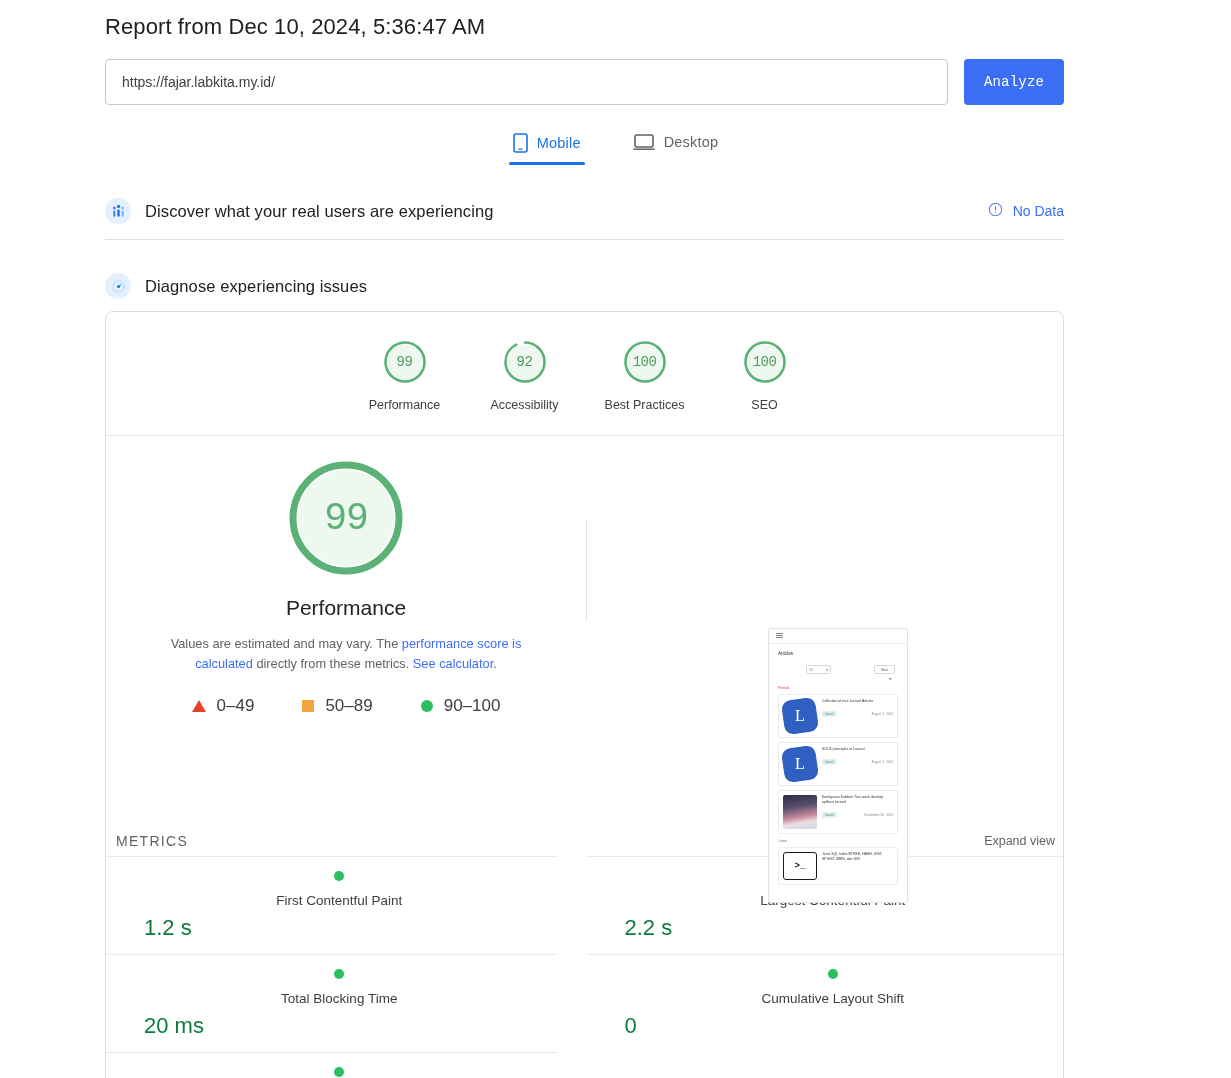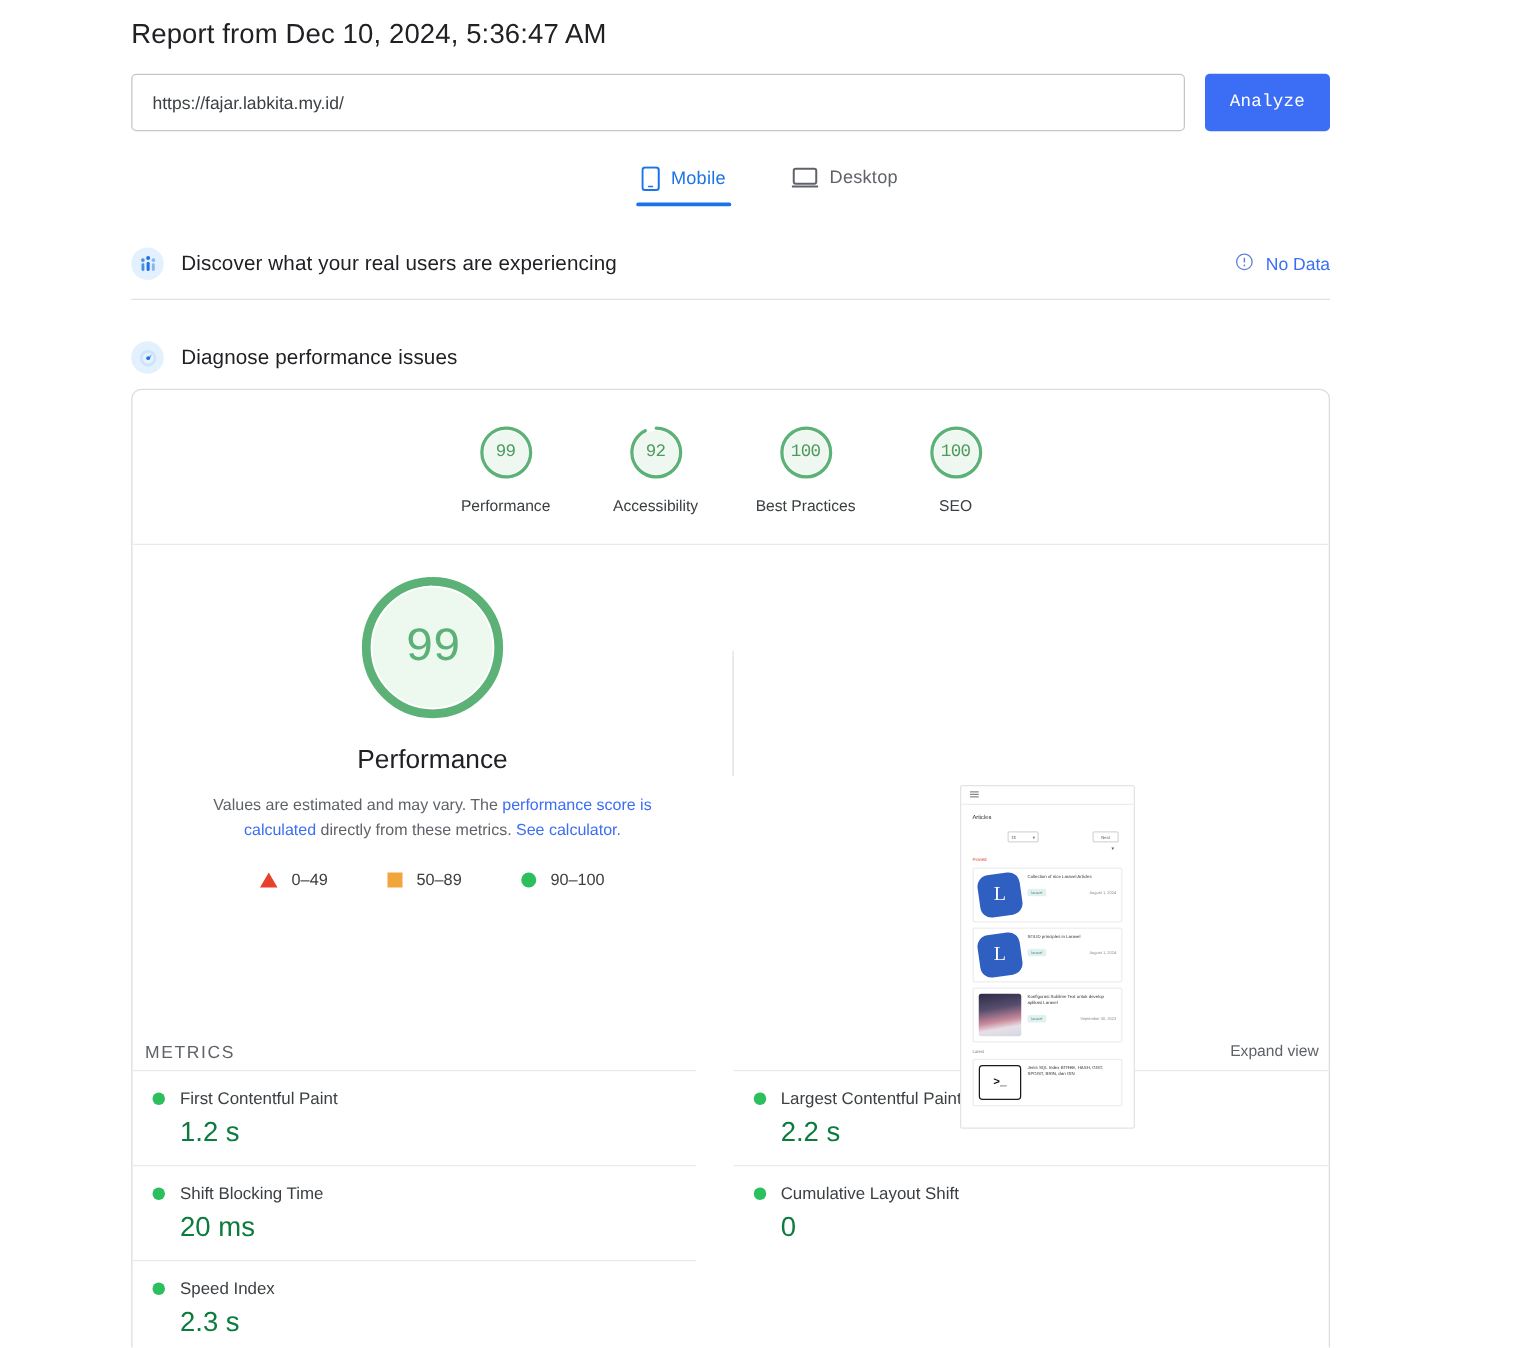--- a/index.html
+++ b/index.html
@@ -107,21 +107,21 @@
     font-family: "Liberation Mono", monospace; font-size: 38px; color: #5cb176; letter-spacing: -1px;
   }
   .big-title { margin-top: 19px; font-size: 21px; color: #202124; }
   .hero-desc {
     margin-top: 14px; width: 400px; text-align: center;
     font-size: 12.8px; line-height: 20px; color: #5f6368;
   }
   .hero-desc a { color: #3b6ef5; text-decoration: none; }
   .legend {
     margin-top: 22px; display: flex; align-items: flex-start; gap: 48px;
-    font-size: 13px; color: #3c4043;
+    font-size: 17px; color: #3c4043;
   }
   .legend-item { display: flex; align-items: center; gap: 11px; }
   .lg-tri {
     width: 0; height: 0; border-left: 7px solid transparent; border-right: 7px solid transparent;
     border-bottom: 12px solid #e8402a;
   }
   .lg-sq { width: 12px; height: 12px; background: #f2a53c; }
   .lg-ci { width: 12px; height: 12px; border-radius: 50%; background: #2bbf5e; }
 
   
@@ -180,21 +180,21 @@
   .metrics-title { font-size: 14px; letter-spacing: 1.3px; color: #5f6368; }
   .expand-view { font-size: 12.5px; color: #5f6368; cursor: pointer; }
   .metrics-grid { display: flex; }
   .mcol { width: 50%; }
   .mcol.left { border-right: 0; }
   .mrow { padding: 14px 0 13px 16px; border-top: 1px solid #e8eaed; margin-right: 0; }
   .mcol.left .mrow { margin-right: 28px; }
   .mcol.right .mrow { margin-left: 2px; }
   .mrow.blank { border-top: 1px solid #e8eaed; height: 91px; }
   .mrow.nobord { border-top: none; }
-  .m-head { display: flex; align-items: center; gap: 12px; }
+  .m-head { display: flex; align-items: center; gap: 12px; flex-direction: column; }
   .m-dot { width: 10px; height: 10px; border-radius: 50%; background: #2bbf5e; flex: 0 0 10px; }
   .m-label { font-size: 13.5px; color: #3c4043; }
   .m-value { margin-top: 7px; margin-left: 22px; font-size: 22px; color: #0c7b3e; }
 </style>
 </head>
 <body>
 
 <div class="page">
 
   <div class="report-title">Report from Dec 10, 2024, 5:36:47 AM</div>
@@ -252,21 +252,21 @@
 
   <div class="section-row diagnose">
     <span class="sec-icon">
       <svg width="17" height="17" viewBox="0 0 17 17">
         <circle cx="8.5" cy="8.5" r="6.6" fill="#cfe3fd"></circle>
         <circle cx="8.5" cy="8.5" r="4.3" fill="#e8f1fe"></circle>
         <path d="M8.5 8.5 L11.4 5.2 L9.6 9.4 Z" fill="#1a73e8"></path>
         <circle cx="8.5" cy="8.5" r="1.5" fill="#1a73e8"></circle>
       </svg>
     </span>
-    <span class="sec-title">Diagnose performance issues</span>
+    <span class="sec-title">Diagnose experiencing issues</span>
   </div>
 
   <div class="card">
 
     <div class="gauges">
       <div class="gauge-item">
         <div class="gauge-ring">
           <svg width="46" height="46" viewBox="0 0 46 46">
             <circle cx="23" cy="23" r="17.5" fill="#eef8f0"></circle>
             <circle cx="23" cy="23" r="19.5" fill="none" stroke="#5cb176" stroke-width="2.6" stroke-dasharray="121.3 122.5" stroke-linecap="round" transform="rotate(-90 23 23)"></circle>
@@ -424,21 +424,21 @@
         <div class="mrow">
           <div class="m-head">
             <span class="m-dot"></span>
             <span class="m-label">First Contentful Paint</span>
           </div>
           <div class="m-value">1.2 s</div>
         </div>
         <div class="mrow">
           <div class="m-head">
             <span class="m-dot"></span>
-            <span class="m-label">Shift Blocking Time</span>
+            <span class="m-label">Total Blocking Time</span>
           </div>
           <div class="m-value">20 ms</div>
         </div>
         <div class="mrow">
           <div class="m-head">
             <span class="m-dot"></span>
             <span class="m-label">Speed Index</span>
           </div>
           <div class="m-value">2.3 s</div>
         </div>

